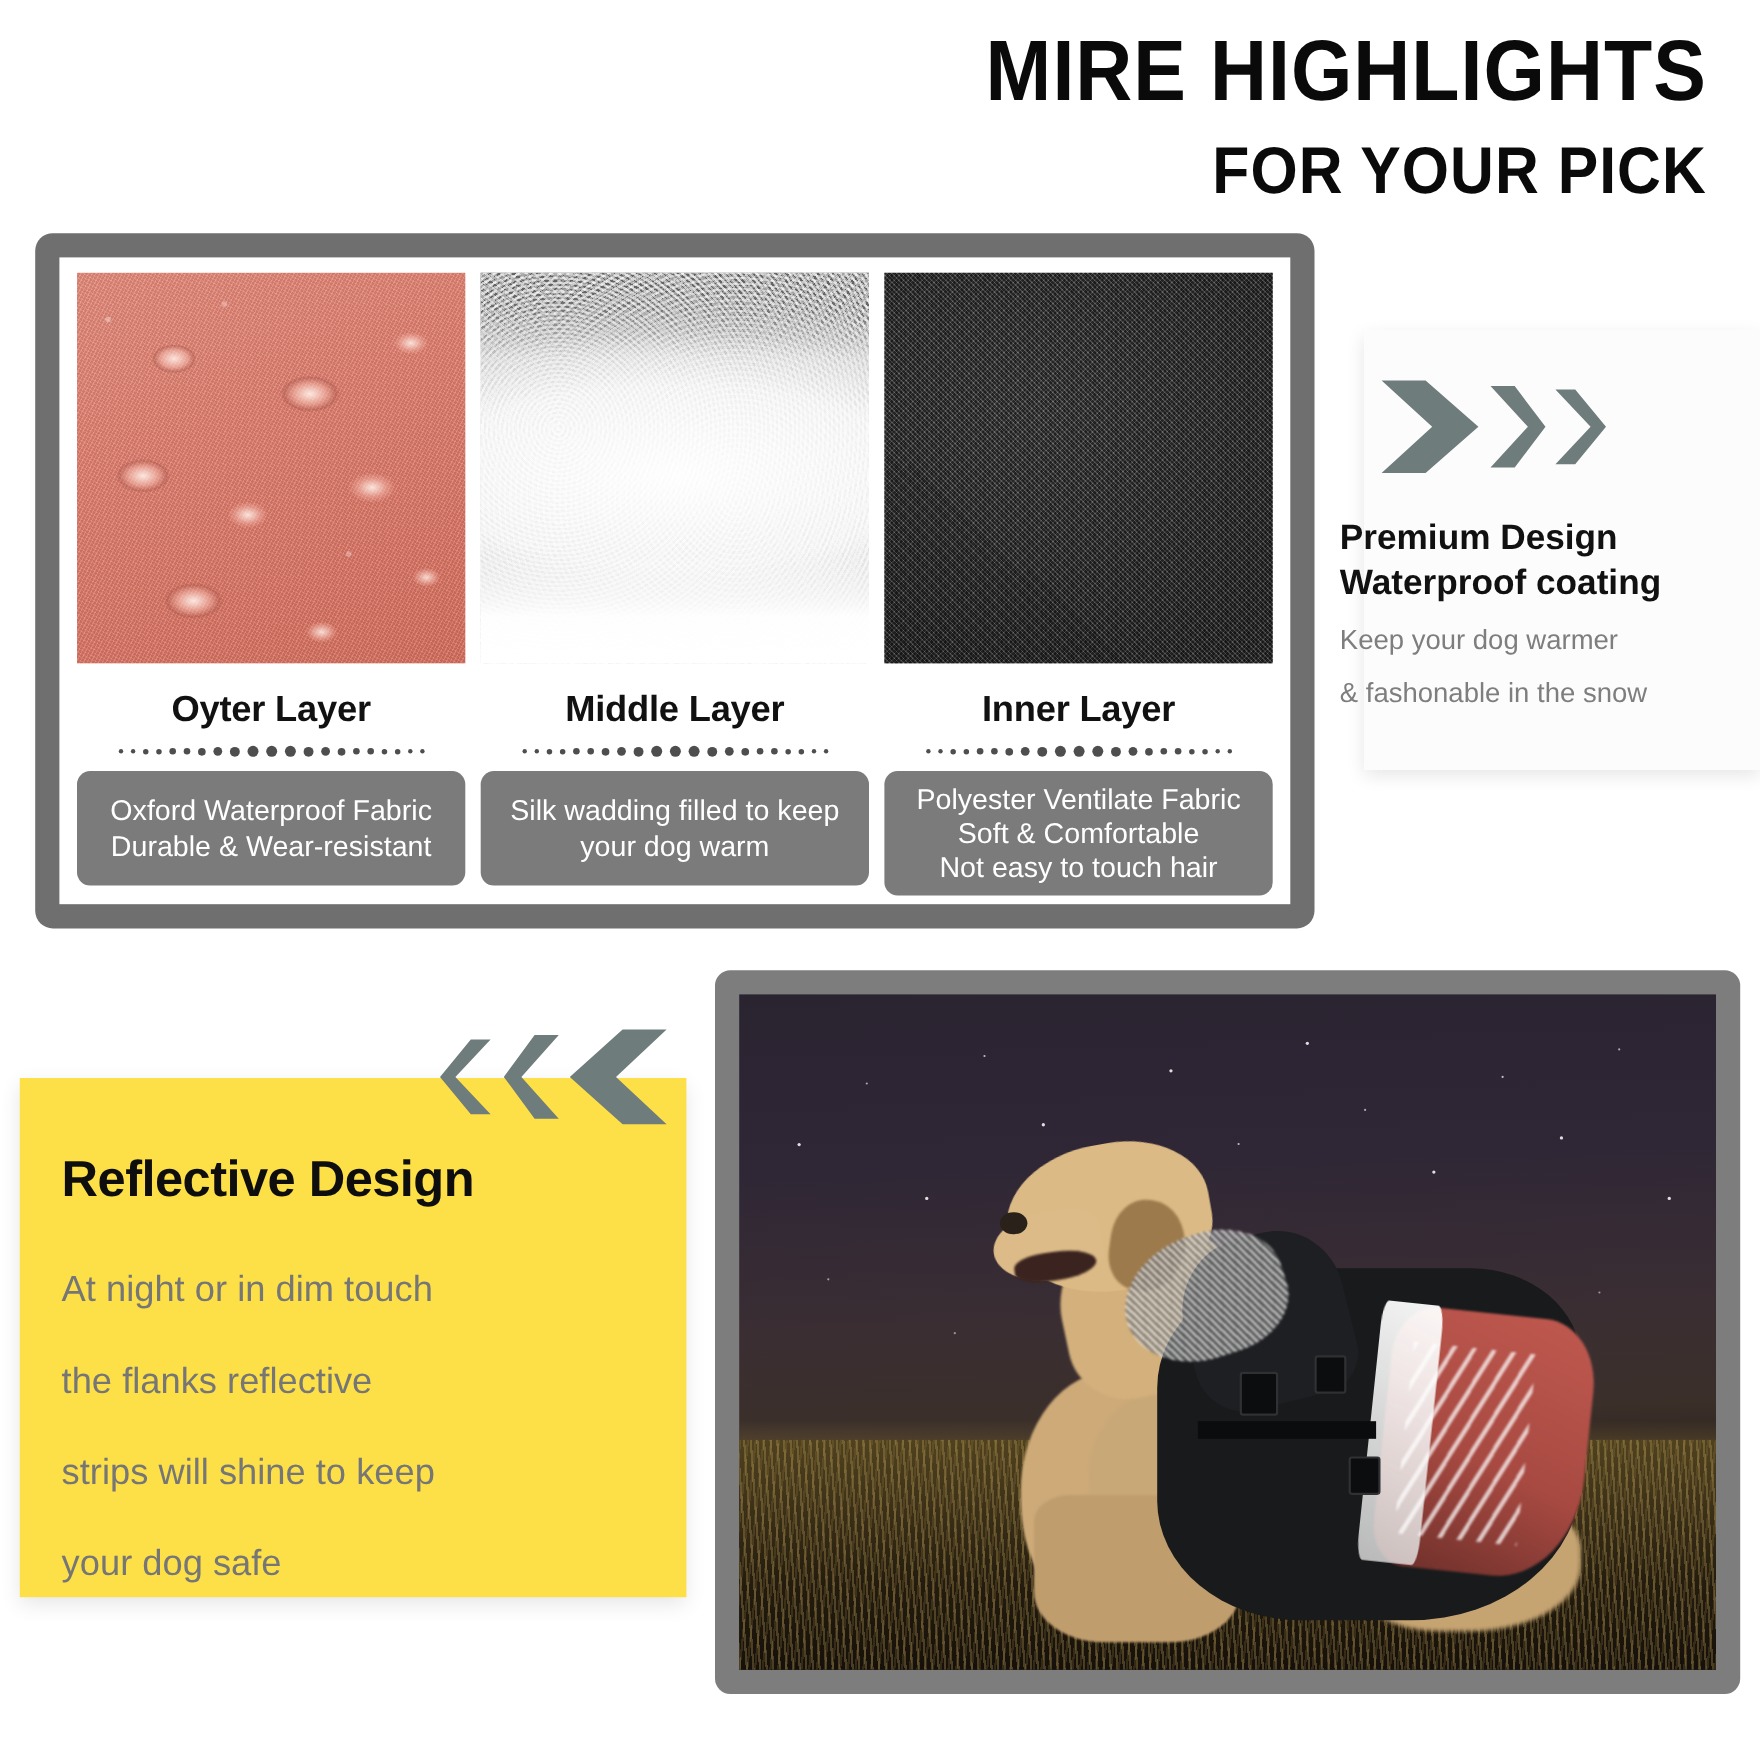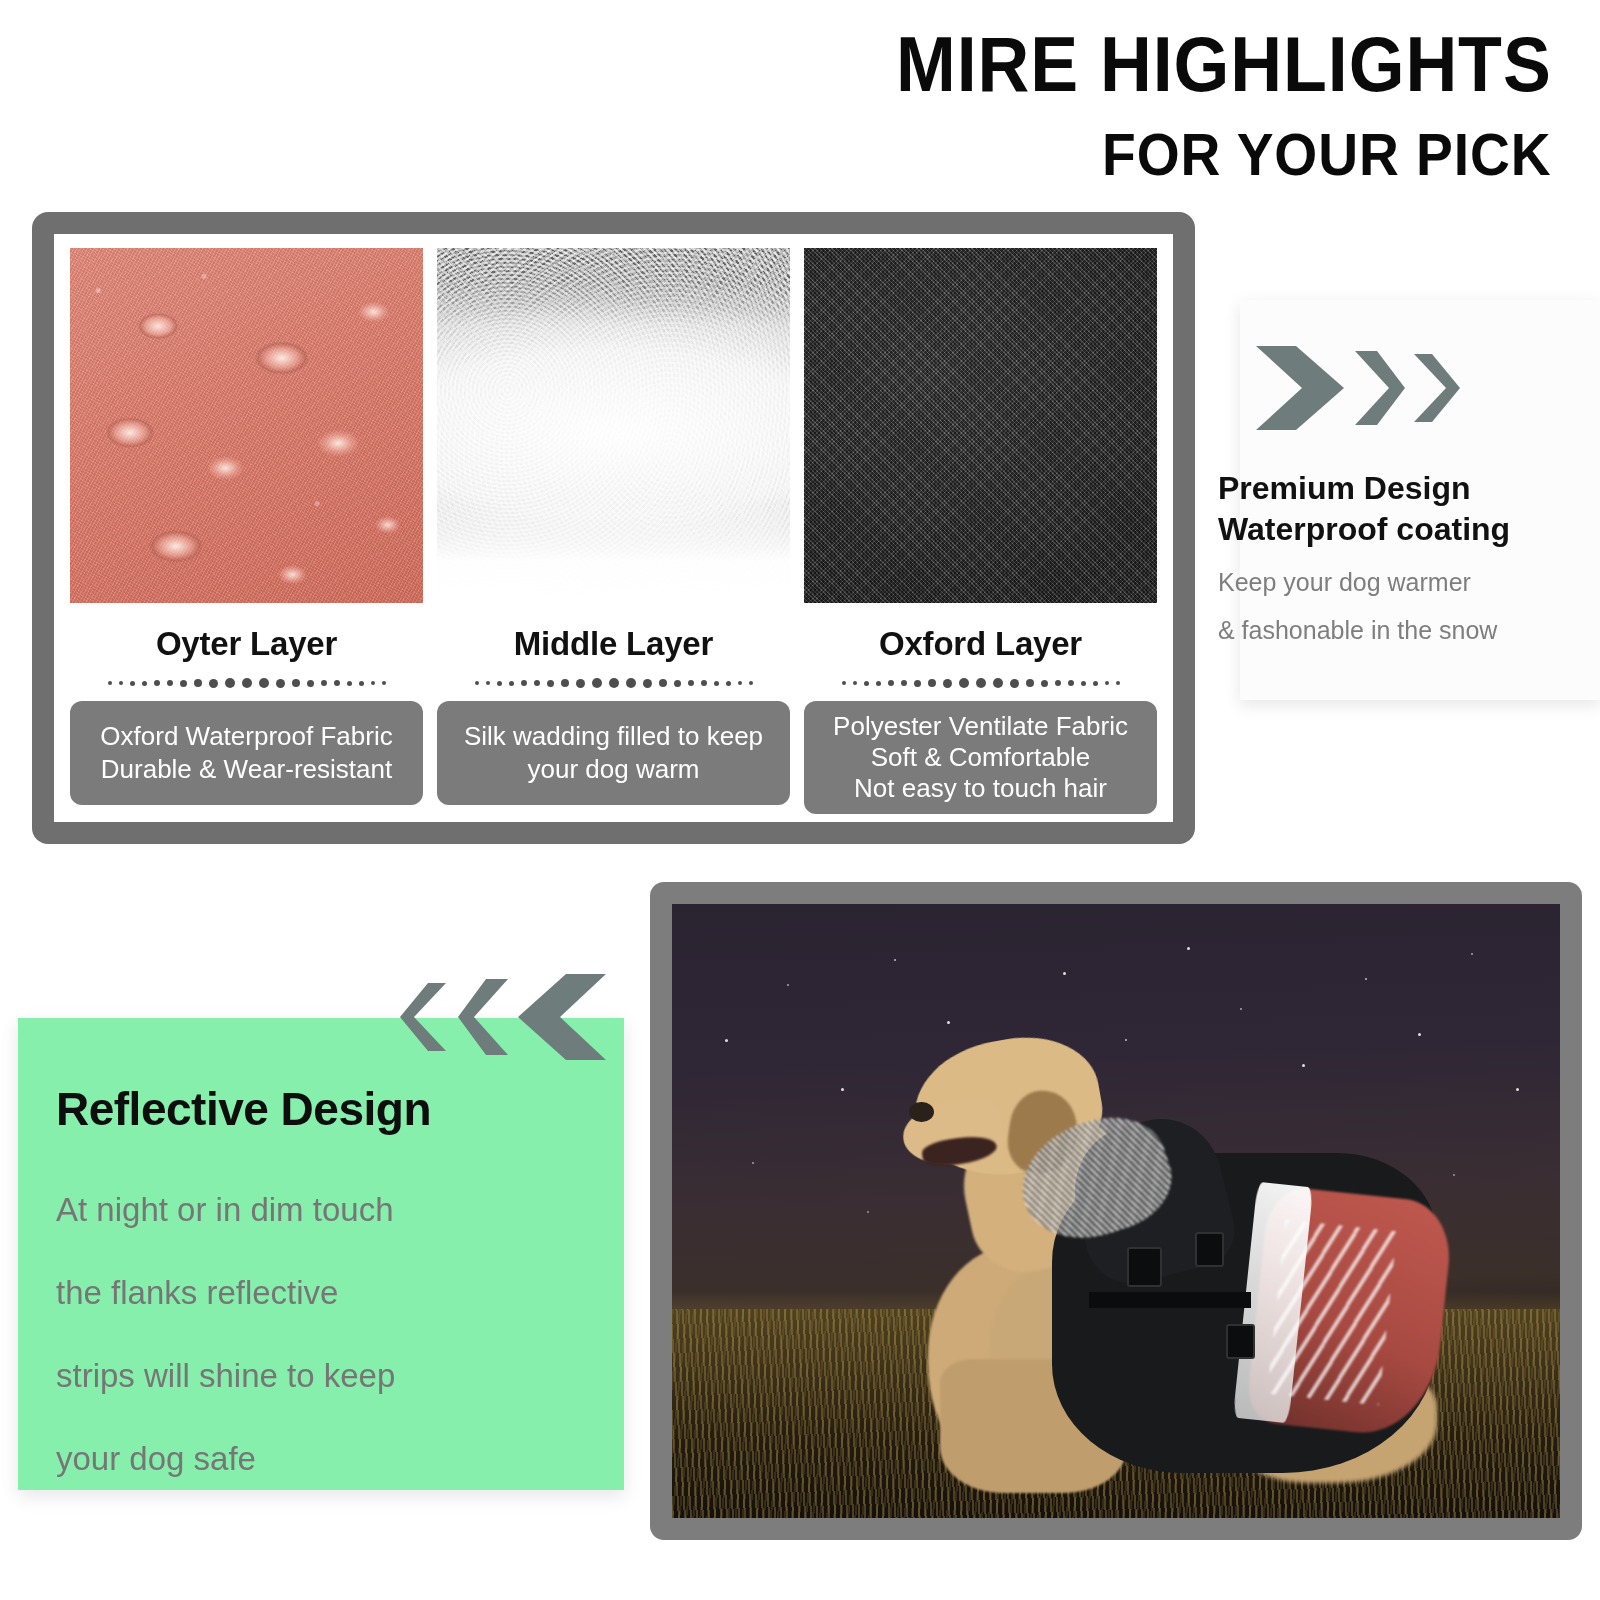--- a/index.html
+++ b/index.html
@@ -81,22 +81,22 @@
       background:#fcfcfc;box-shadow:0 5px 16px rgba(0,0,0,.10);}
   #premium-chevrons{position:absolute;left:12px;top:42px;display:flex;align-items:center;gap:3px;}
   #premium-title{position:absolute;left:-22px;top:168px;width:382px;
       font-size:32px;font-weight:bold;line-height:41px;color:#111111;}
   #premium-sub{position:absolute;left:-22px;top:258px;width:390px;
       font-size:25px;line-height:48px;color:#7e7e7e;}
 
   .chev{display:block;}
 
   
-  #reflective-card{position:absolute;left:18px;top:1018px;width:606px;height:472px;
-      background:#86efac;box-shadow:0 6px 18px rgba(0,0,0,.10);}
+  #reflective-card{position:absolute;left:18px;top:980px;width:606px;height:472px;
+      background:#fde047;box-shadow:0 6px 18px rgba(0,0,0,.10);}
   #reflective-chevrons{position:absolute;left:380px;top:-48px;display:flex;align-items:center;gap:4px;}
   #reflective-title{position:absolute;left:38px;top:64px;font-size:46px;
       font-weight:bold;color:#0e0e0e;letter-spacing:-.5px;}
   #reflective-body{position:absolute;left:38px;top:150px;width:540px;
       font-size:33px;line-height:83px;color:#767676;}
   #reflective-body span{display:block;white-space:nowrap;}
 
   
   #photo-frame{position:absolute;left:650px;top:882px;width:932px;height:658px;
       background:#7d7d7d;border-radius:14px;box-sizing:border-box;padding:22px;}
@@ -228,21 +228,21 @@
             <i style="width:4px;height:4px"></i>
         </div>
         <div class="layer-desc">
           <span>Silk wadding filled to keep</span>
           <span>your dog warm</span>
         </div>
       </div>
 
       <div class="fabric-col">
         <div class="swatch swatch-inner"></div>
-        <div class="layer-name">Oxford Layer</div>
+        <div class="layer-name">Inner Layer</div>
         <div class="dot-rule">
           <i style="width:4px;height:4px"></i>
             <i style="width:4px;height:4px"></i>
             <i style="width:5px;height:5px"></i>
           <i style="width:5px;height:5px"></i>
             <i style="width:6px;height:6px"></i>
             <i style="width:6px;height:6px"></i>
           <i style="width:7px;height:7px"></i>
             <i style="width:8px;height:8px"></i>
             <i style="width:9px;height:9px"></i>

